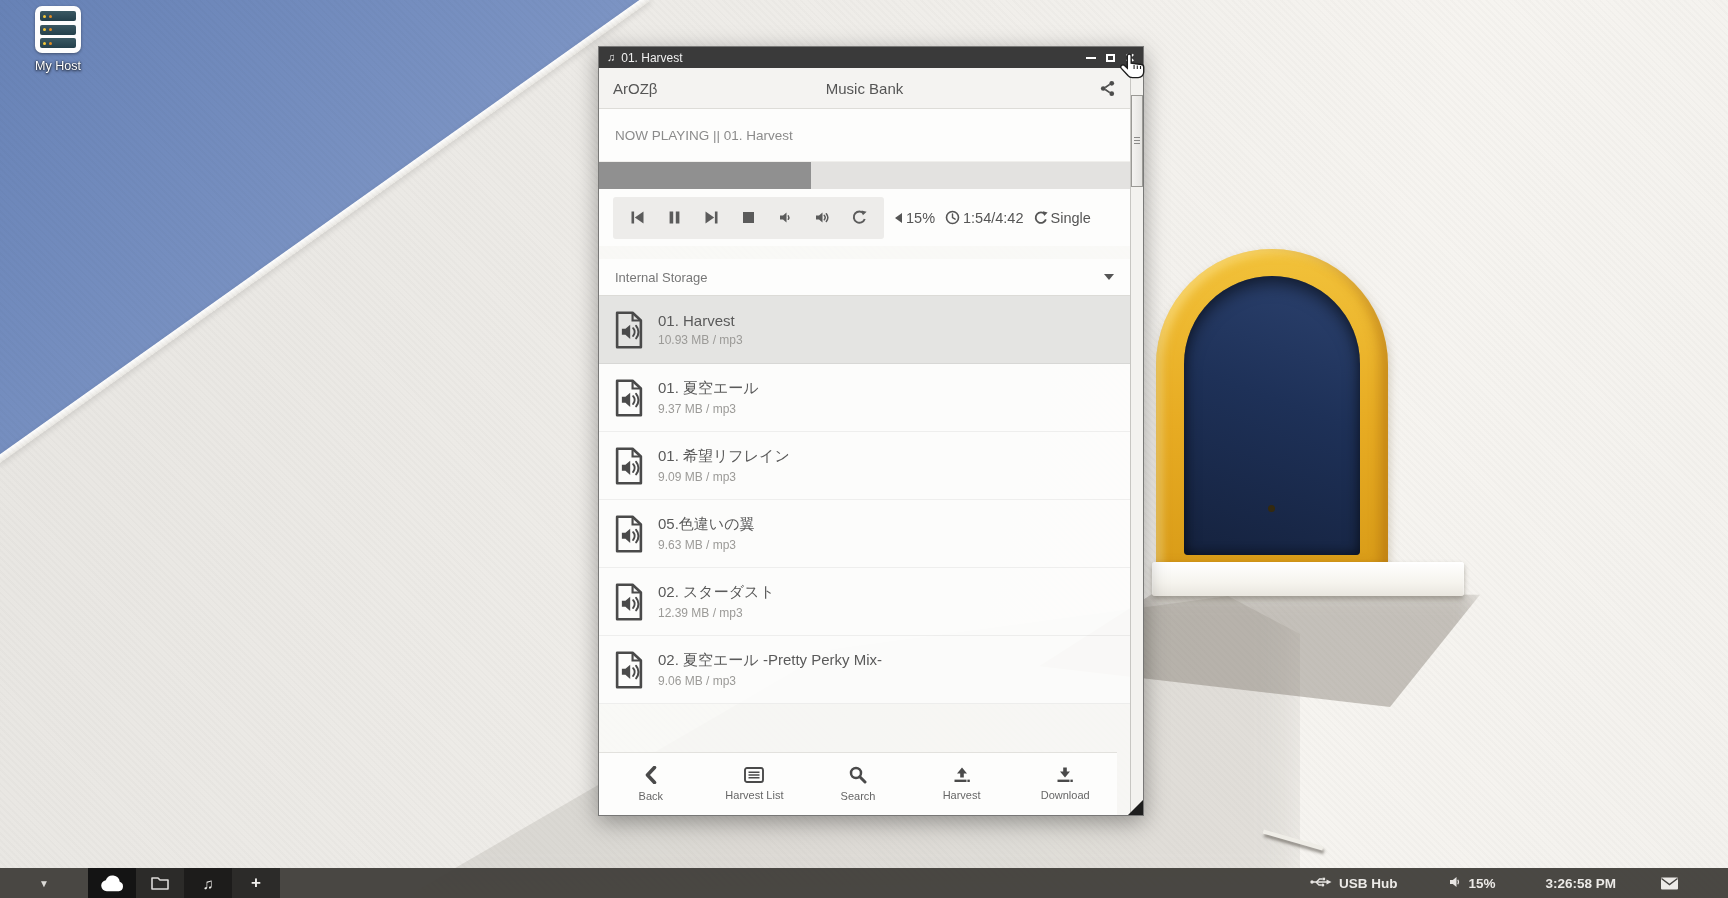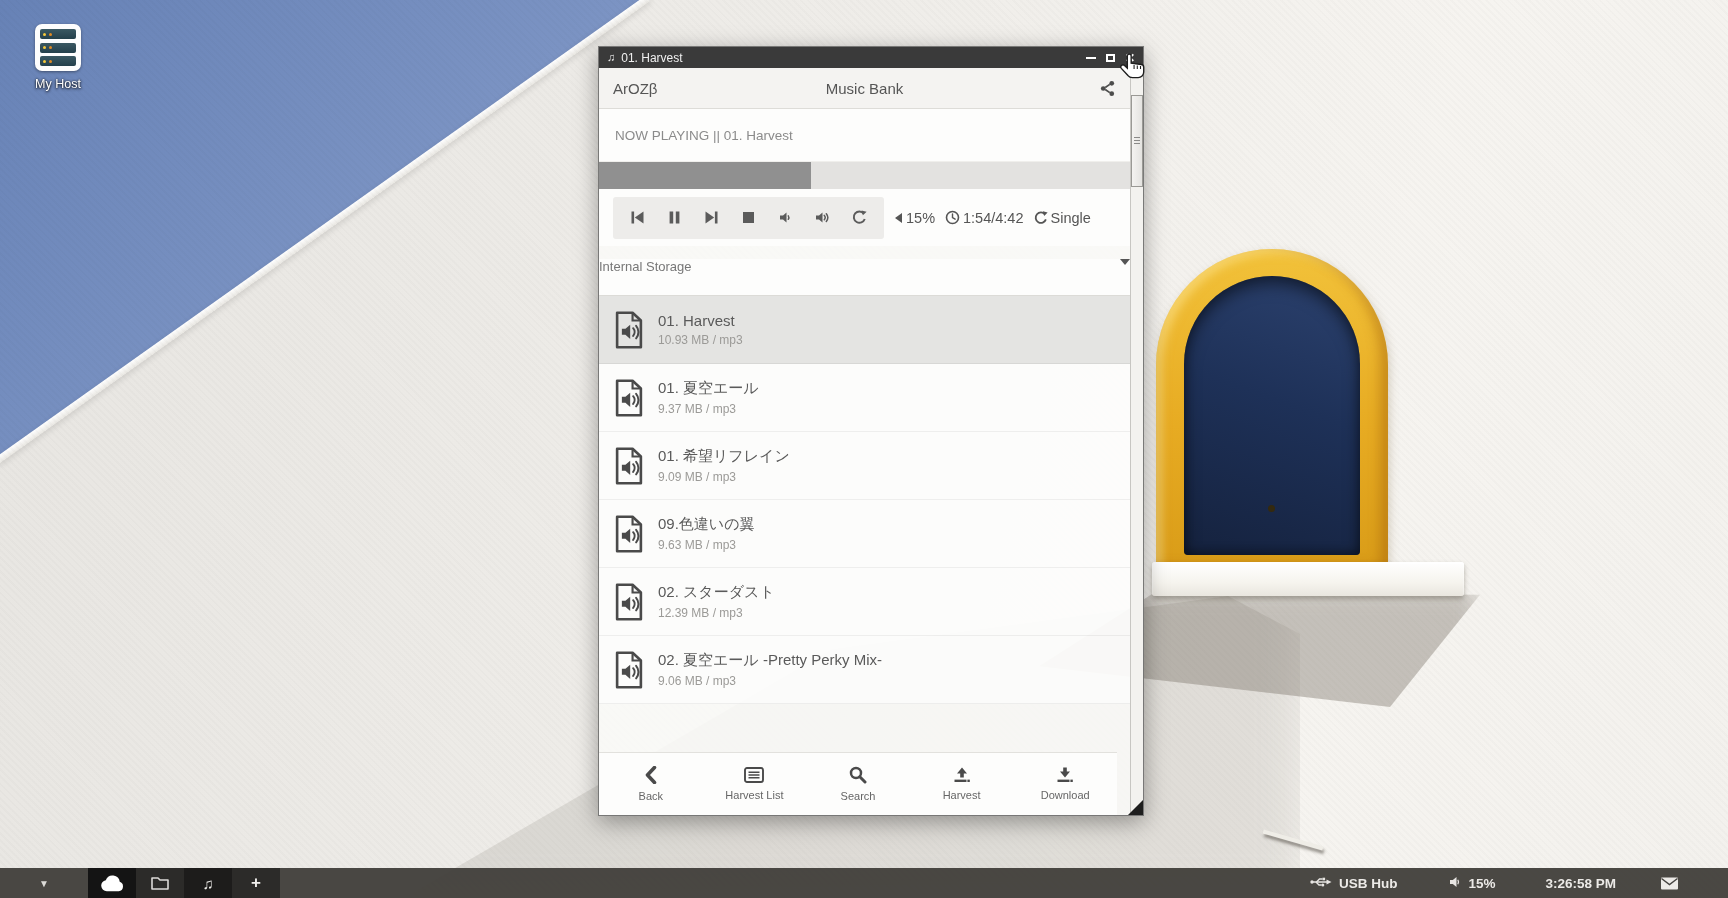--- a/index.html
+++ b/index.html
@@ -28,21 +28,21 @@
                 background:linear-gradient(200deg,#2c426f 0%,#1e3158 45%,#15223e 100%);
                 border-radius:90px 90px 4px 4px;
                 box-shadow:inset 0 8px 16px rgba(0,0,0,.5), inset 0 -4px 10px rgba(0,0,0,.3); }
   .arch-dot { position:absolute; left:50%; bottom:59px; width:7px; height:7px; margin-left:-4px; border-radius:50%; background:#33290f; }
   .sill { position:absolute; left:1152px; top:562px; width:312px; height:34px; border-radius:3px;
           background:linear-gradient(180deg,#ffffff 0%,#f6f4ee 60%,#e9e6df 100%);
           box-shadow:0 3px 5px rgba(95,90,78,.45), inset 0 2px 2px #ffffff; }
   .stick { position:absolute; left:1262px; top:838px; width:62px; height:4px; background:#efede7; transform:rotate(16deg); box-shadow:2px 3px 3px rgba(60,54,45,.5); }
 
   
-  .host-icon { position:absolute; left:14px; top:24px; width:88px; text-align:center; cursor:pointer; }
+  .host-icon { position:absolute; left:14px; top:6px; width:88px; text-align:center; cursor:pointer; }
   .server-box { width:46px; height:47px; margin:0 auto; background:#fdfdfd; border-radius:7px; padding:5px 5px; box-shadow:0 1px 3px rgba(0,0,0,.4); display:flex; flex-direction:column; justify-content:space-between; }
   .server-bay { height:10px; background:linear-gradient(180deg,#3a5862,#24404b); border-radius:2px; display:flex; align-items:center; gap:3px; padding-left:3px; }
   .led { width:3px; height:3px; border-radius:50%; }
   .led.y { background:#f3c73a; } .led.o { background:#e08a23; }
   .host-label { margin-top:6px; font-size:12.5px; color:#ffffff; text-shadow:0 1px 3px rgba(0,0,0,.9),0 0 2px rgba(0,0,0,.7); }
 
   
   .app-window { position:absolute; left:598px; top:46px; width:546px; height:770px;
                 border:1px solid rgba(35,35,35,.6); box-shadow:0 6px 22px rgba(0,0,0,.35);
                 background:rgba(250,250,248,.86); }
@@ -64,21 +64,21 @@
   .progress { height:27px; background:#e3e2e0; position:relative; cursor:pointer; }
   .progress-fill { position:absolute; left:0; top:0; bottom:0; background:#909090; }
 
   .controls-row { height:57px; background:#fdfdfc; display:flex; align-items:center; padding-left:14px; }
   .btn-group { background:#edecea; border-radius:3px; height:42px; display:flex; align-items:center; padding:0 6px; }
   .pbtn { width:37px; height:42px; display:flex; align-items:center; justify-content:center; cursor:pointer; }
   .ctl-text { display:flex; align-items:center; font-size:14.5px; color:#555; margin-left:10px; white-space:nowrap; }
   .ctl-text svg { margin-right:3px; }
 
   .body-gap { height:13px; }
-  .storage-row { height:37px; background:#fdfdfc; border-bottom:1px solid #dcdbd7; display:flex; align-items:flex-start; padding:0 0; font-size:13px; color:#777; cursor:pointer; }
+  .storage-row { height:37px; background:#fdfdfc; border-bottom:1px solid #dcdbd7; display:flex; align-items:center; padding:0 16px; font-size:13px; color:#777; cursor:pointer; }
   .storage-caret { margin-left:auto; width:0; height:0; border-left:5px solid transparent; border-right:5px solid transparent; border-top:6px solid #555; }
 
   .track-list { }
   .track-row { height:68px; display:flex; align-items:center; padding-left:14px; background:rgba(255,255,255,.55); border-bottom:1px solid rgba(0,0,0,.055); cursor:pointer; }
   .track-row.selected { background:#e4e4e2; }
   .track-info { margin-left:13px; }
   .track-title { font-size:15px; color:#5a5a5a; }
   .track-meta { font-size:12px; color:#9b9a97; margin-top:4px; }
 
   .bottom-toolbar { position:absolute; left:0; right:13px; bottom:0; height:63px; background:#fdfdfc; border-top:1px solid #e2e1dd; display:flex; z-index:5;justify-content:center; }
@@ -283,21 +283,21 @@
     </div>
   </div>
           <div class="track-row">
     <svg width="32" height="38" viewBox="0 0 26 32">
       <path d="M3 1.5 h13 L23 8 v22.5 H3 z" fill="none" stroke="#4a4a4a" stroke-width="2.2" stroke-linejoin="round"></path>
       <path d="M16 1.5 V8 h7" fill="none" stroke="#4a4a4a" stroke-width="1.8"></path>
       <polygon points="7,15 10,15 14,11.5 14,23.5 10,20 7,20" fill="#4a4a4a"></polygon>
       <path d="M16.5 14.5 a5 5 0 0 1 0 6.5 M19 12.5 a8 8 0 0 1 0 10.5" stroke="#4a4a4a" stroke-width="1.7" fill="none" stroke-linecap="round"></path>
     </svg>
     <div class="track-info">
-      <div class="track-title">09.色違いの翼</div>
+      <div class="track-title">05.色違いの翼</div>
       <div class="track-meta">9.63 MB / mp3</div>
     </div>
   </div>
           <div class="track-row">
     <svg width="32" height="38" viewBox="0 0 26 32">
       <path d="M3 1.5 h13 L23 8 v22.5 H3 z" fill="none" stroke="#4a4a4a" stroke-width="2.2" stroke-linejoin="round"></path>
       <path d="M16 1.5 V8 h7" fill="none" stroke="#4a4a4a" stroke-width="1.8"></path>
       <polygon points="7,15 10,15 14,11.5 14,23.5 10,20 7,20" fill="#4a4a4a"></polygon>
       <path d="M16.5 14.5 a5 5 0 0 1 0 6.5 M19 12.5 a8 8 0 0 1 0 10.5" stroke="#4a4a4a" stroke-width="1.7" fill="none" stroke-linecap="round"></path>
     </svg>

